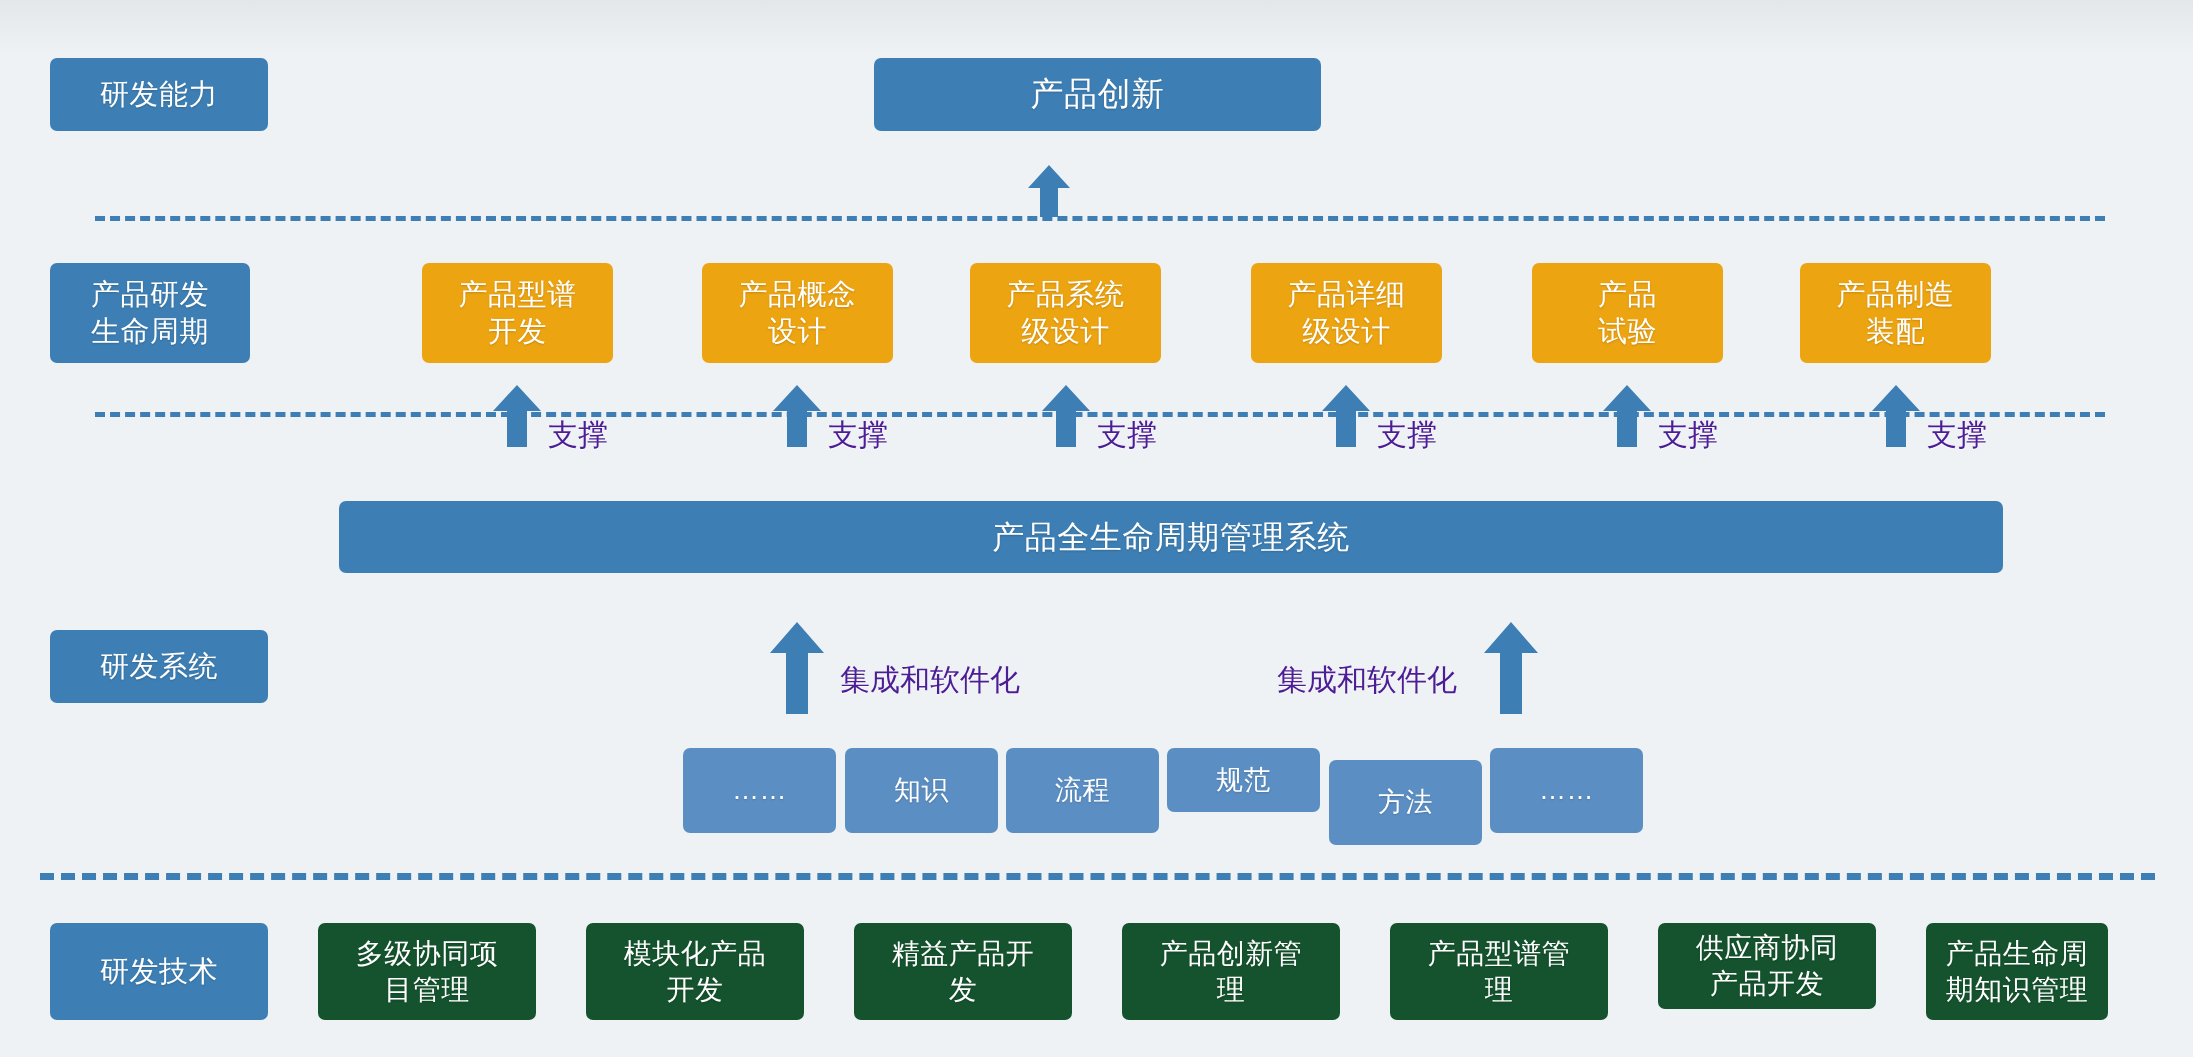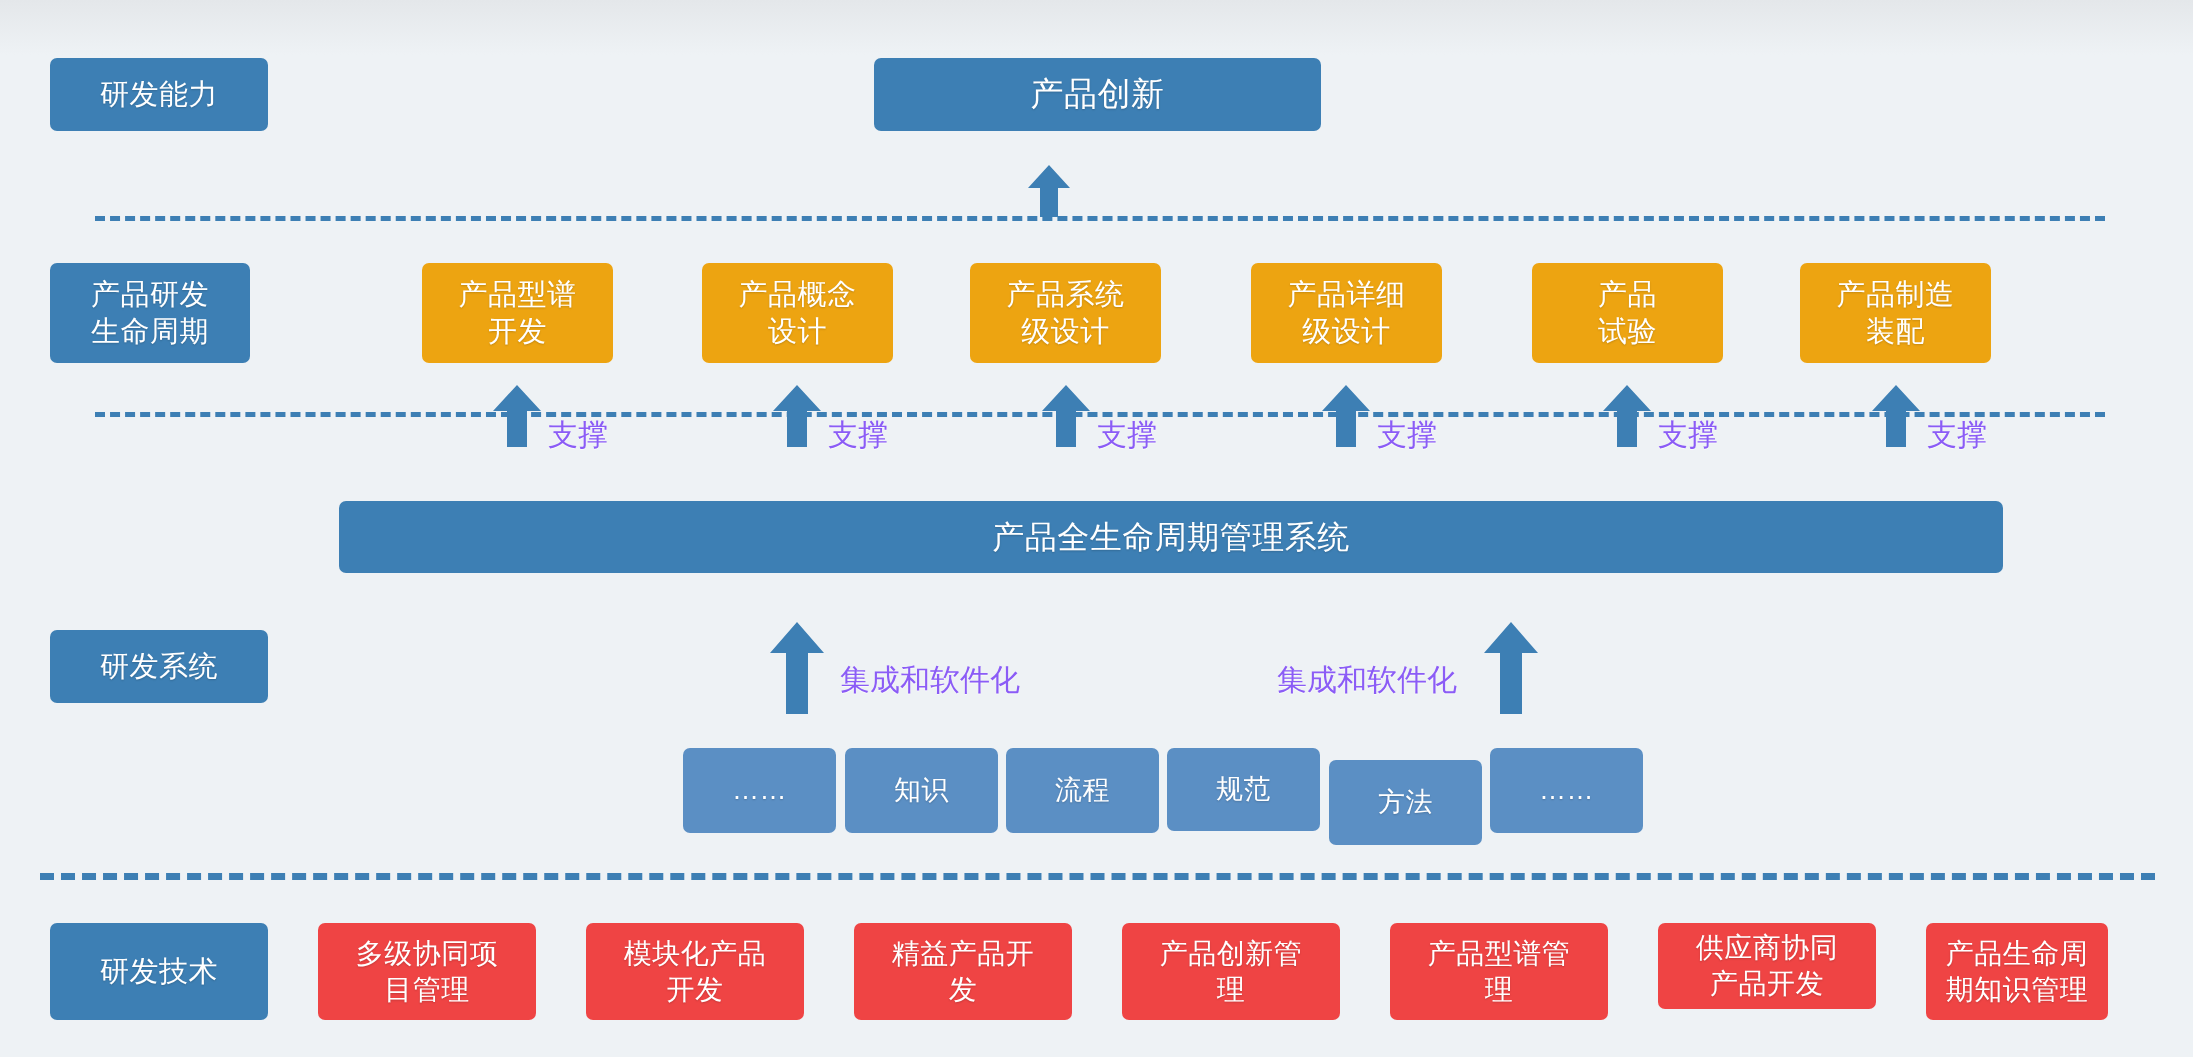--- a/index.html
+++ b/index.html
@@ -30,21 +30,21 @@
     text-align: center;
     color: #ffffff;
     line-height: 1.28;
     white-space: pre-line;
     text-shadow: 0 1px 2px rgba(0,0,0,0.18);
     letter-spacing: 0.5px;
   }
   .blue      { background: #3d7fb4; }
   .blue-soft { background: #5b8fc4; }
   .orange    { background: #eda411; }
-  .teal      { background: #ef4444; }
+  .teal      { background: #14532d; }
 
   .rowlabel  { font-size: 29px; }
   .stage-box { font-size: 29px; }
   .plm-bar   { font-size: 32px; }
   .small-box { font-size: 27px; }
   .tech-box  { font-size: 28px; }
 
   
   .dash {
     position: absolute;
@@ -57,21 +57,21 @@
 
   
   .arrow {
     position: absolute;
   }
   .arrow svg { display: block; }
 
   
   .caption {
     position: absolute;
-    color: #8b5cf6;
+    color: #4c1d95;
     font-size: 30px;
     white-space: nowrap;
     text-shadow: 0 1px 1px rgba(255,255,255,0.7);
   }
 </style>
 </head>
 <body>
 
 <div id="stage">
 
@@ -161,21 +161,21 @@
   <div class="arrow" style="left:1484px; top:622px;">
     <svg width="54" height="92" viewBox="0 0 54 92">
       <polygon points="27,0 54,31 38,31 38,92 16,92 16,31 0,31" fill="#3d7fb4"></polygon>
     </svg>
   </div>
   <div class="caption" style="left:1277px; top:660px;">集成和软件化</div>
 
   <div class="box blue-soft small-box" style="left:683px; top:748px; width:153px; height:85px;">……</div>
   <div class="box blue-soft small-box" style="left:845px; top:748px; width:153px; height:85px;">知识</div>
   <div class="box blue-soft small-box" style="left:1006px; top:748px; width:153px; height:85px;">流程</div>
-  <div class="box blue-soft small-box" style="left:1167px; top:748px; width:153px; height:83px;">规范</div>
+  <div class="box blue-soft small-box" style="left:1167px; top:748px; width:153px; height:64px;">规范</div>
   <div class="box blue-soft small-box" style="left:1329px; top:748px; width:153px; height:85px;margin-top:12px;">方法</div>
   <div class="box blue-soft small-box" style="left:1490px; top:748px; width:153px; height:85px;">……</div>
 
   <div class="dash fine" style="left:40px; top:873px; width:2115px; border-top-style:dashed; border-top-width:7px;"></div>
 
   <div class="box blue rowlabel" style="left:50px; top:923px; width:218px; height:97px;">研发技术</div>
 
   <div class="box teal tech-box" style="left:318px; top:923px; width:218px; height:97px;">多级协同项
 目管理</div>
   <div class="box teal tech-box" style="left:586px; top:923px; width:218px; height:97px;">模块化产品

